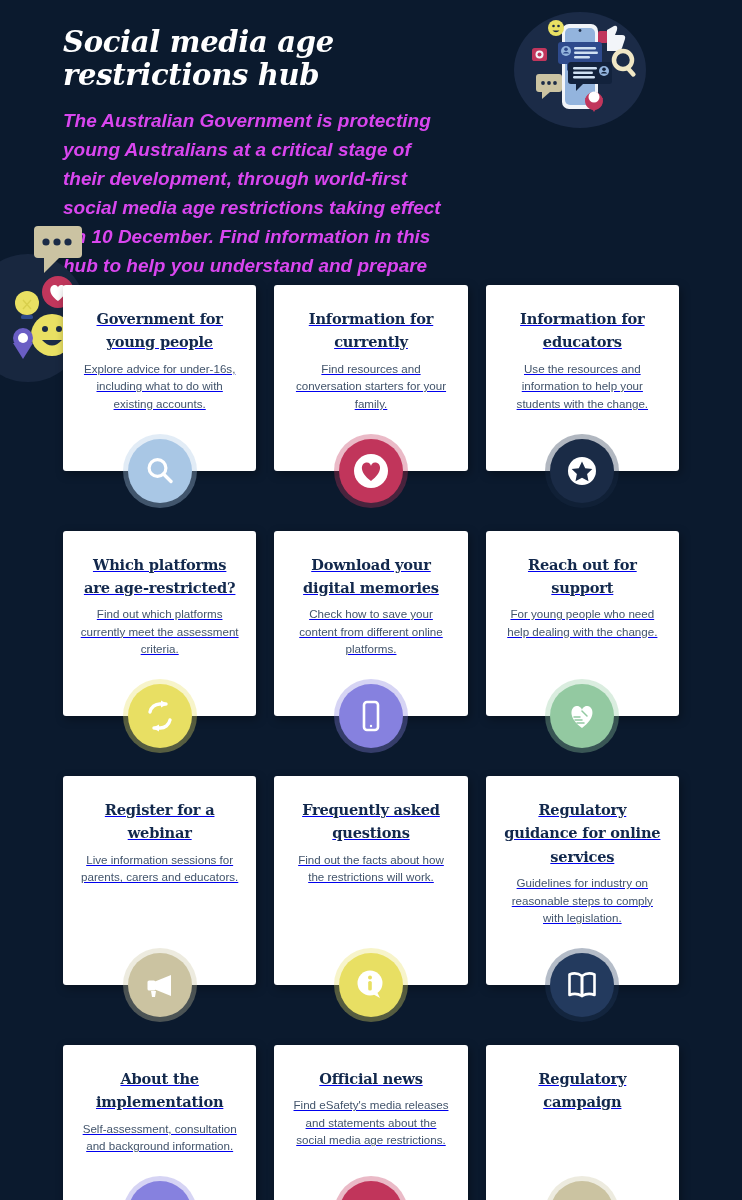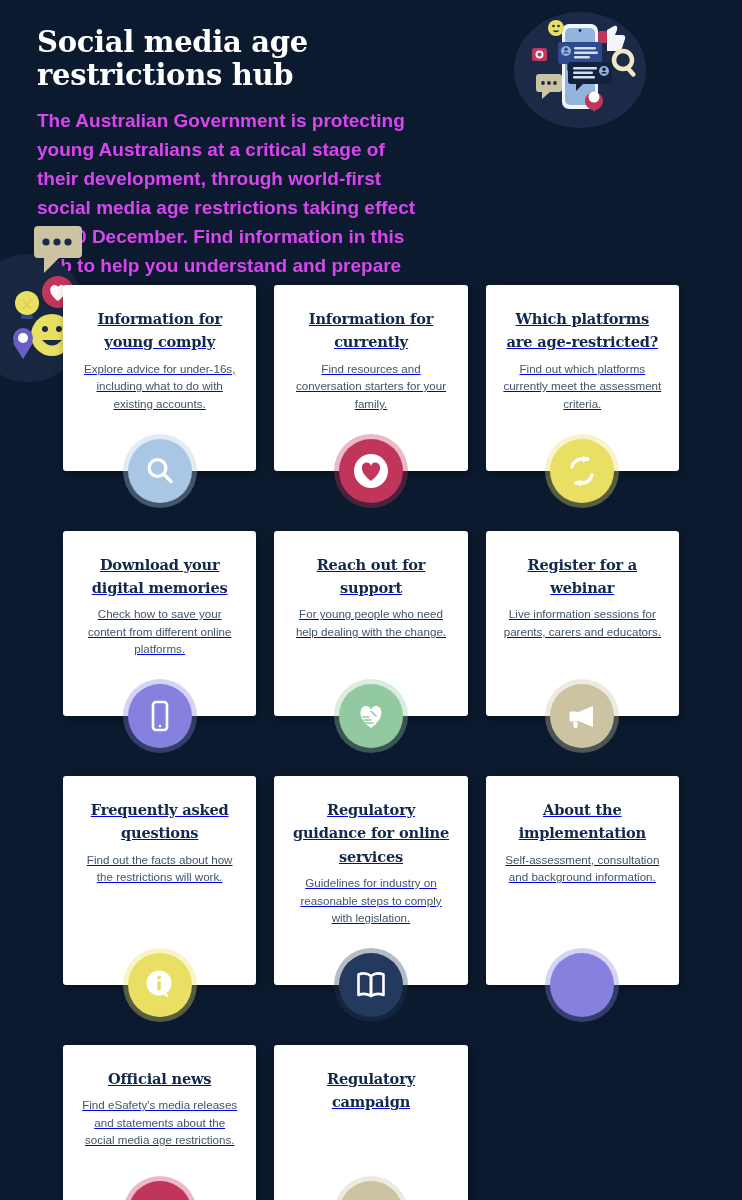--- a/index.html
+++ b/index.html
@@ -12,22 +12,23 @@
 
   body {
     background: #0b1a2e;
     font-family: "Liberation Sans", sans-serif;
     position: relative;
   }
 
   
   .hero {
     position: relative;
-    padding: 26px 40px 0 37px;
+    padding: 26px 40px 0 63px;
     height: 220px;
+    font-style: italic;
   }
 
   .hero-title {
     font-family: "DejaVu Serif", serif;
     font-weight: bold;
     font-size: 29px;
     line-height: 1.14;
     color: #ffffff;
     letter-spacing: -0.3px;
     max-width: 340px;
@@ -214,21 +215,21 @@
 
     <circle cx="23" cy="120" r="10" fill="#6a5ec4"></circle>
     <path d="M13 125 L23 141 L33 125 Z" fill="#6a5ec4"></path>
     <circle cx="23" cy="120" r="5" fill="#ffffff"></circle>
   </svg>
 </div>
 
 <div class="grid">
 
   <a class="card" href="#">
-    <div class="card-title">Information for young comply</div>
+    <div class="card-title">Government for young people</div>
     <div class="card-desc">Explore advice for under-16s, including what to do with existing accounts.</div>
     <div class="spacer"></div>
     <div class="card-icon" style="background:#a9c7e6">
       <svg width="34" height="34" viewBox="0 0 34 34">
         <circle cx="14.5" cy="14" r="8.4" fill="none" stroke="#ffffff" stroke-width="3.2"></circle>
         <line x1="20.5" y1="20" x2="28" y2="27.5" stroke="#ffffff" stroke-width="3.4" stroke-linecap="round"></line>
       </svg>
     </div>
   </a>
 
@@ -237,20 +238,31 @@
     <div class="card-desc">Find resources and conversation starters for your family.</div>
     <div class="spacer"></div>
     <div class="card-icon" style="background:#c1365c">
       <svg width="40" height="40" viewBox="0 0 40 40">
         <circle cx="20" cy="20" r="17" fill="#ffffff"></circle>
         <path d="M20 30 C8 21 9.5 12.5 15.2 11.5 C18 11 20 13.5 20 15 C20 13.5 22 11 24.8 11.5 C30.5 12.5 32 21 20 30 Z" fill="#c1365c"></path>
       </svg>
     </div>
   </a>
 
+  <a class="card" href="#">
+    <div class="card-title">Information for educators</div>
+    <div class="card-desc">Use the resources and information to help your students with the change.</div>
+    <div class="spacer"></div>
+    <div class="card-icon" style="background:#1b2b47">
+      <svg width="40" height="40" viewBox="0 0 40 40">
+        <circle cx="20" cy="20" r="14" fill="#ffffff"></circle>
+        <path d="M20 10.5 L23.2 17.2 L30.3 18.1 L25.1 23.1 L26.5 30.2 L20 26.7 L13.5 30.2 L14.9 23.1 L9.7 18.1 L16.8 17.2 Z" fill="#1b2b47"></path>
+      </svg>
+    </div>
+  </a>
 
   <a class="card" href="#">
     <div class="card-title">Which platforms are age-restricted?</div>
     <div class="card-desc">Find out which platforms currently meet the assessment criteria.</div>
     <div class="spacer"></div>
     <div class="card-icon" style="background:#e9e063">
       <svg width="36" height="36" viewBox="0 0 36 36">
         <path d="M8 14 a10 10 0 0110-8 h6" fill="none" stroke="#ffffff" stroke-width="3.4" stroke-linecap="round"></path>
         <path d="M19 2.5 L25.5 6 L19 9.5 Z" fill="#ffffff"></path>
         <path d="M28 22 a10 10 0 01-10 8 h-6" fill="none" stroke="#ffffff" stroke-width="3.4" stroke-linecap="round"></path>

